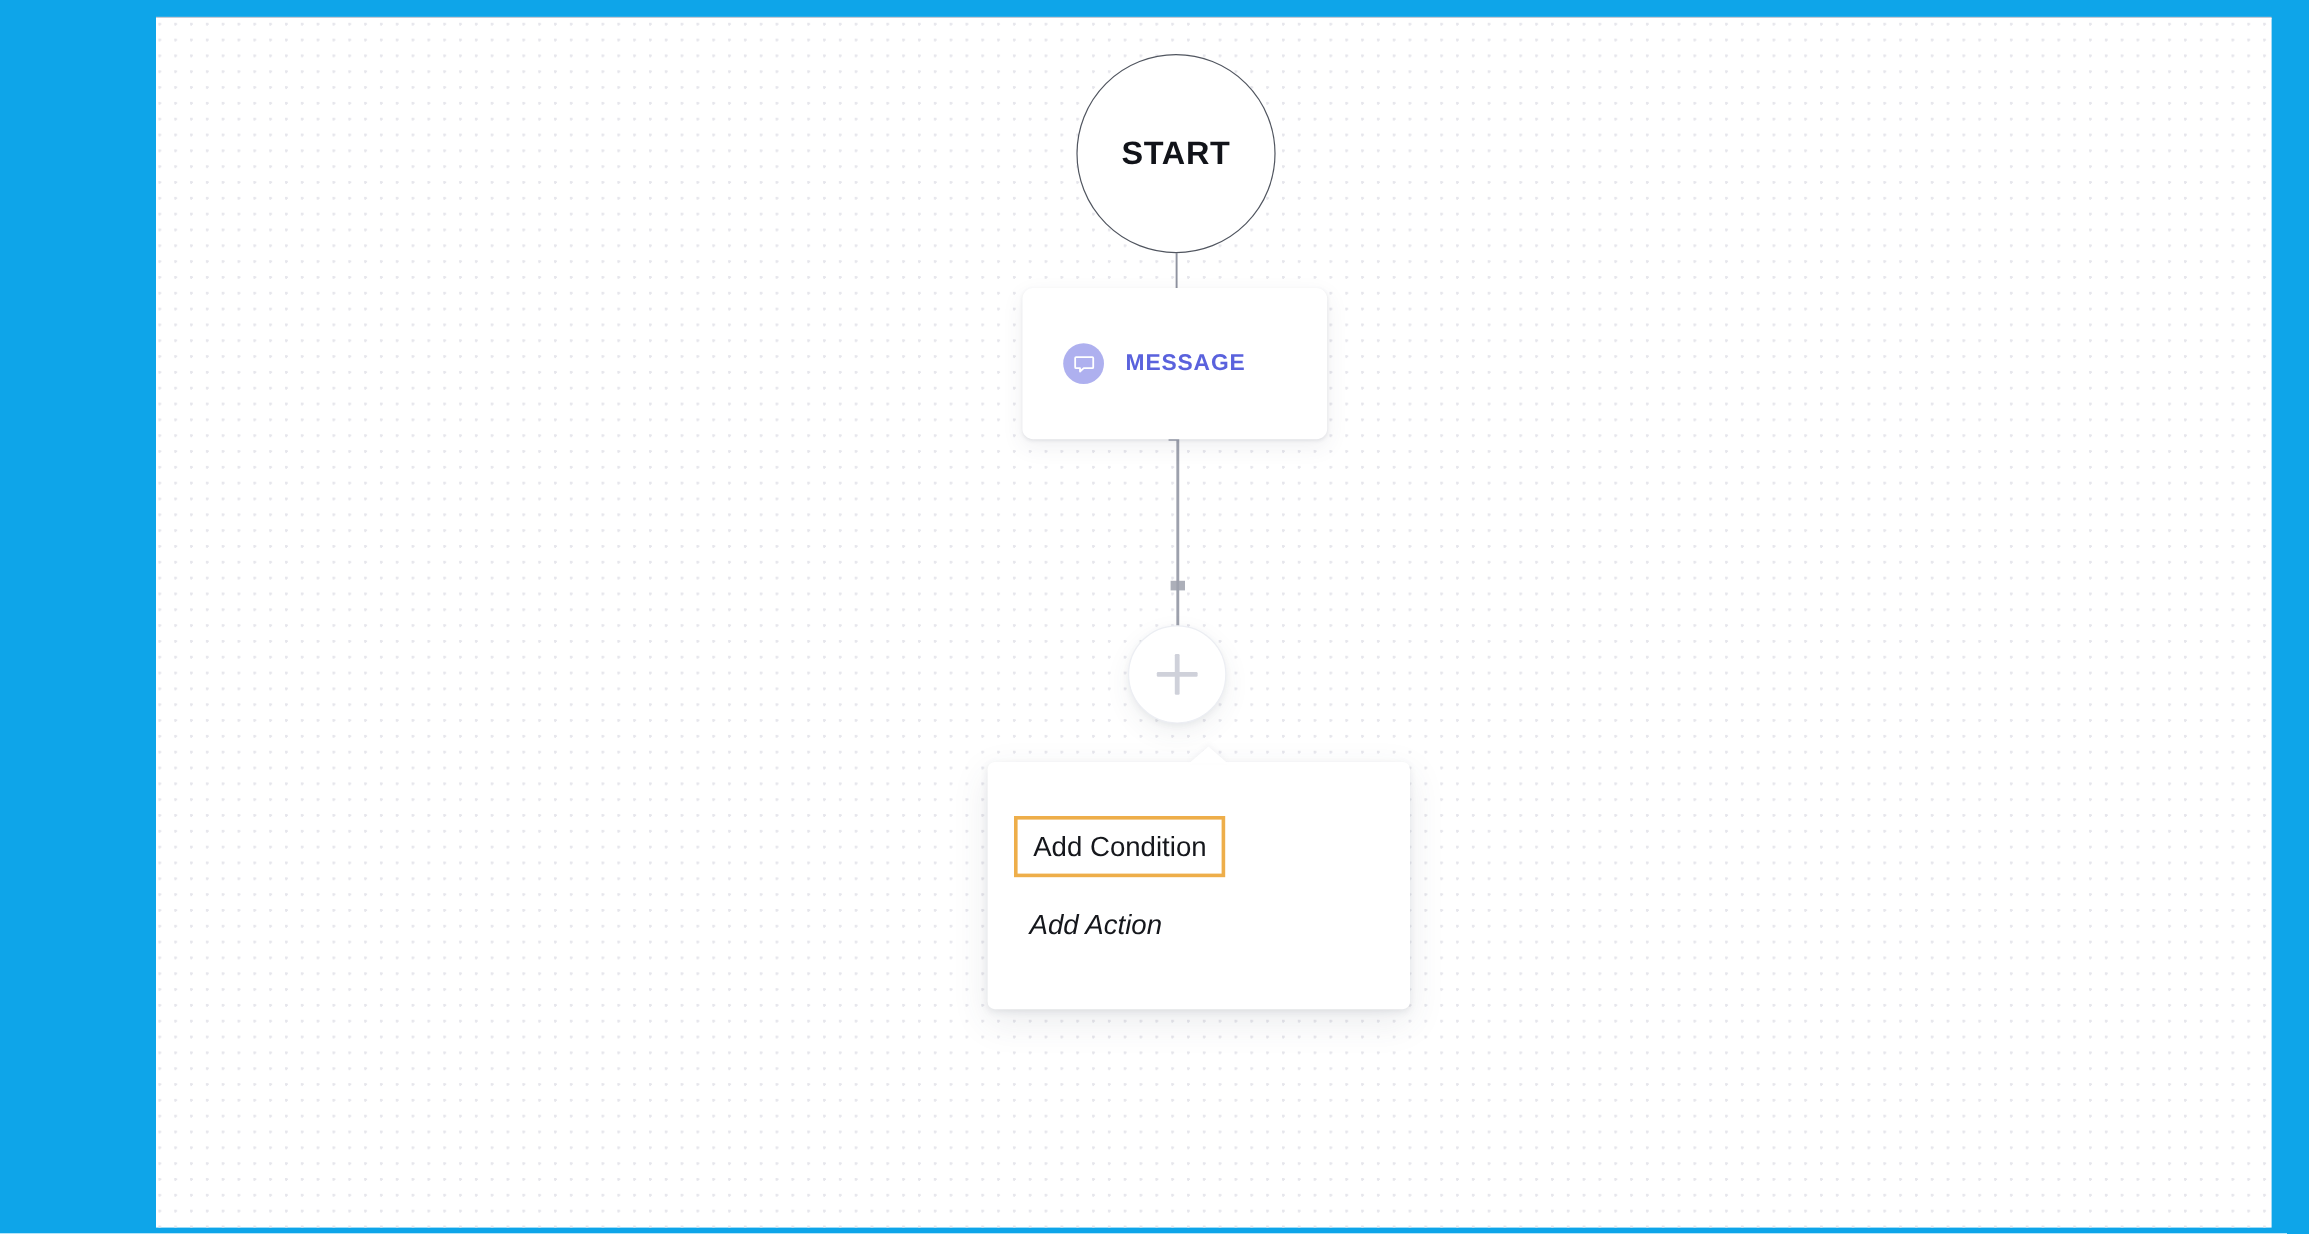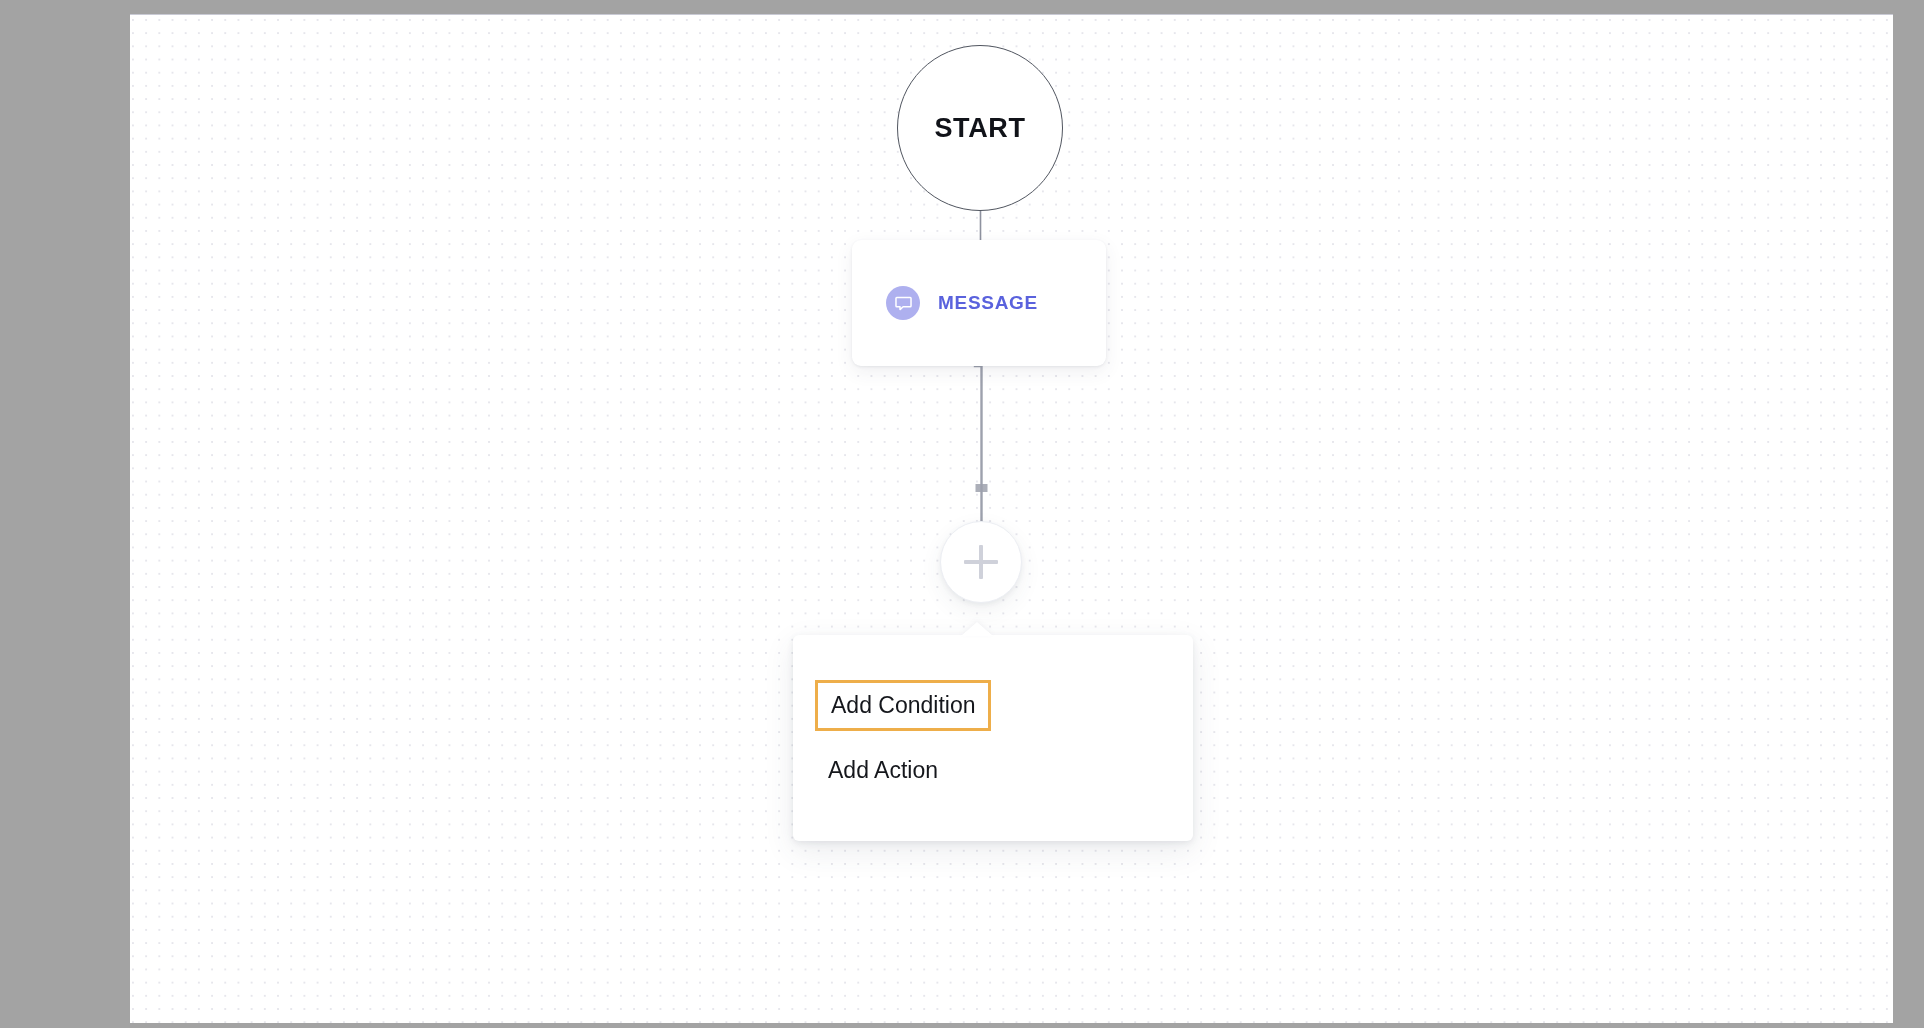--- a/index.html
+++ b/index.html
@@ -10,21 +10,21 @@
     height: 1028px;
     overflow: hidden;
     background: #ffffff;
     font-family: "Liberation Sans", sans-serif;
   }
 
   #app {
     position: relative;
     width: 1924px;
     height: 1028px;
-    background: #a3a3a3;
+    background: #0ea5e9;
   }
 
   
   .canvas {
     position: absolute;
     left: 130px;
     top: 15px;
     width: 1763px;
     height: 1008px;
     background-color: #ffffff;
@@ -146,23 +146,23 @@
     width: 3.2px; height: 34px;
   }
   .plus-glyph::after {
     top: 15.4px; left: 0;
     height: 3.2px; width: 34px;
   }
 
   
   .popup {
     position: absolute;
-    left: 793px;
+    left: 823px;
     top: 635px;
-    width: 400px;
+    width: 352px;
     height: 206px;
     background: #ffffff;
     border-radius: 6px;
     box-shadow: 0 2px 6px rgba(60,64,90,0.10),
                 0 10px 30px rgba(60,64,90,0.10);
     box-sizing: border-box;
   }
   .popup-caret {
     position: absolute;
     left: 168px;
@@ -187,20 +187,21 @@
     top: 45px;
     padding: 10px 12px 11px 13px;
     border: 3px solid #eeae4a;
     line-height: 1.05;
   }
   .menu-item-action {
     left: 35px;
     top: 123px;
     padding: 0;
     line-height: 1.05;
+    font-style: italic;
   }
 </style>
 </head>
 <body>
 
 <div id="app">
 
   <div class="canvas-top-border"></div>
 
   <div class="canvas"></div>

